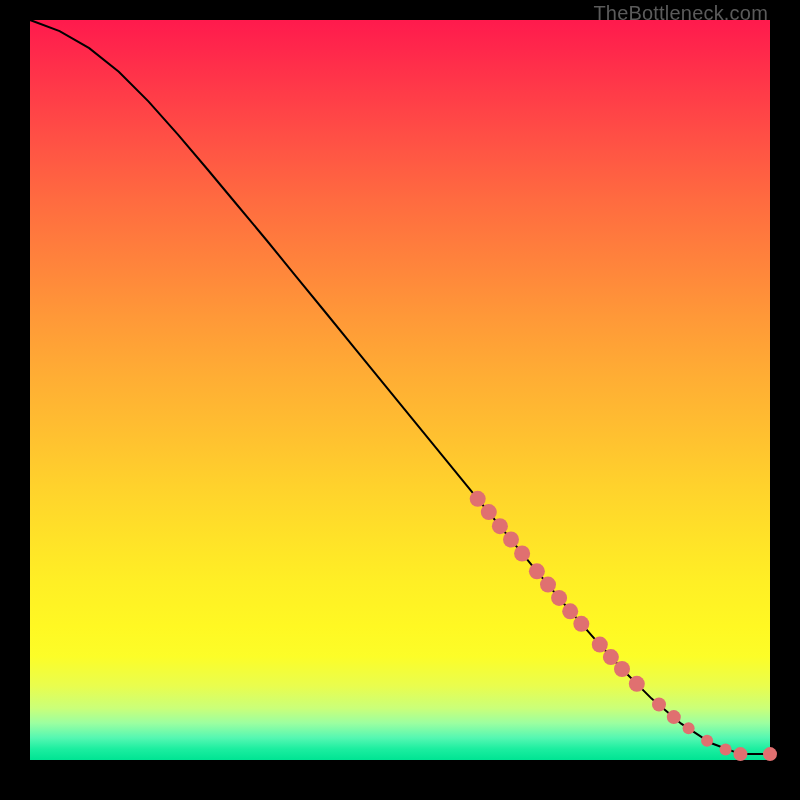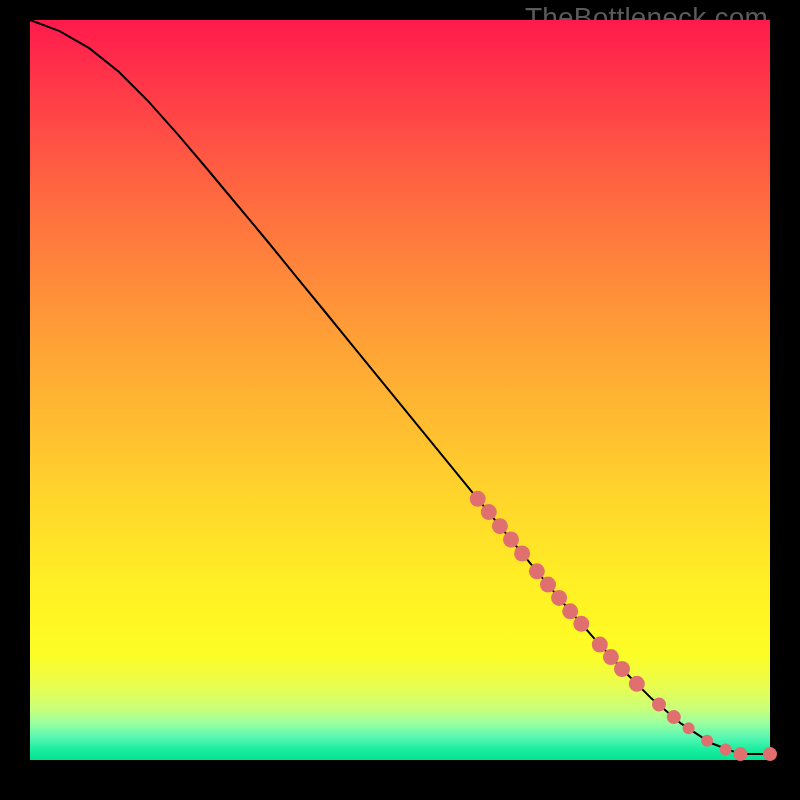--- a/index.html
+++ b/index.html
@@ -45,21 +45,21 @@
       #55f7b2 97%,
       #1ceea0 98.5%,
       #00e493 100%
     );
   }
   .watermark {
     position: absolute;
     top: 2px;
     right: 32px;
     color: #5b5b5b;
-    font-size: 28px;
+    font-size: 20px;
     font-weight: 500;
     letter-spacing: 0.2px;
     pointer-events: none;
   }
   svg.overlay {
     position: absolute;
     left: 0;
     top: 0;
     width: 740px;
     height: 740px;

